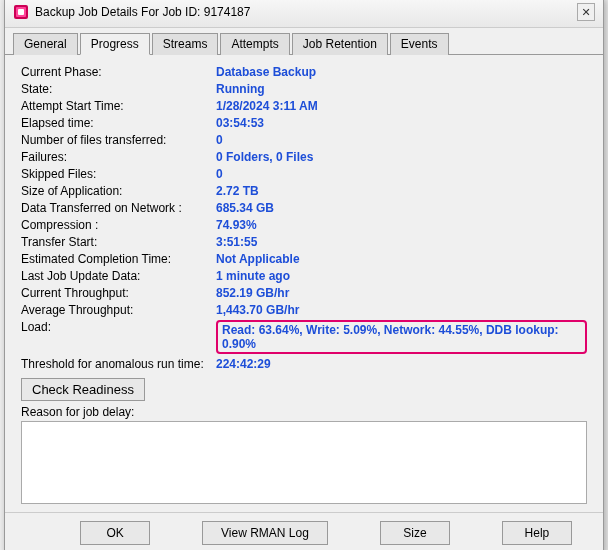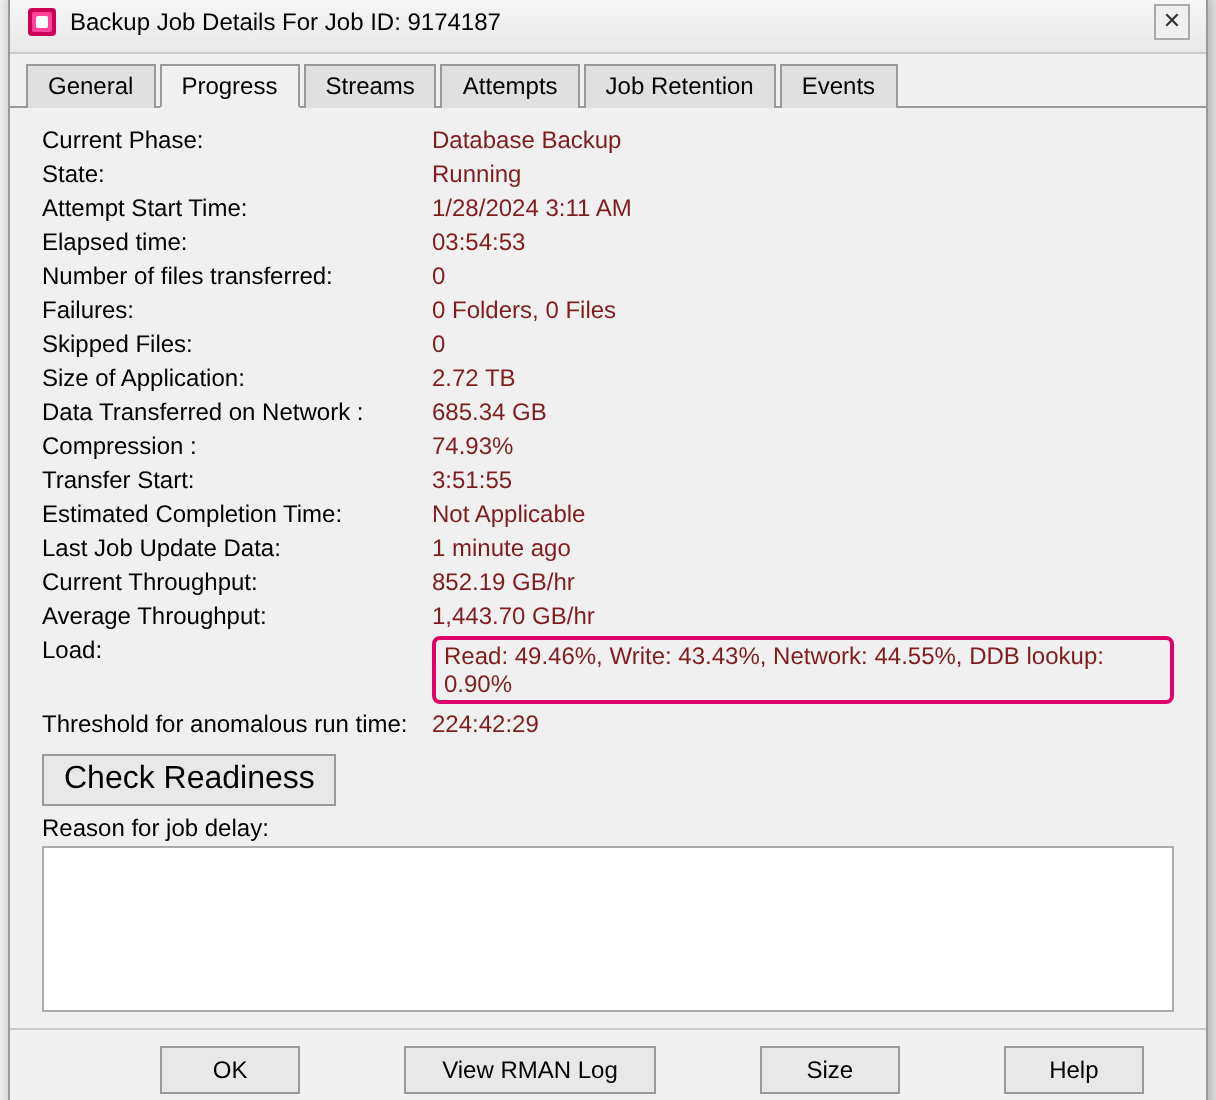--- a/index.html
+++ b/index.html
@@ -87,35 +87,36 @@
     .info-table tr td {
       padding: 1.5px 4px;
       vertical-align: top;
     }
     .info-table tr td:first-child {
       width: 195px;
       color: #000;
       white-space: nowrap;
     }
     .info-table tr td:last-child {
-      color: #7f1d1d;
+      color: #1d4ed8;
+      font-weight: bold;
     }
     .load-value {
       border: 2px solid #e0006a;
       border-radius: 4px;
       padding: 1px 4px;
       display: inline-block;
     }
     .check-readiness-btn {
       margin: 6px 12px 4px 4px;
       padding: 3px 10px;
       border: 1px solid #999;
       background: #e8e8e8;
       cursor: pointer;
-      font-size: 16px;
+      font-size: 13px;
     }
     .reason-box {
       border: 1px solid #aaa;
       background: #fff;
       margin: 0 4px;
       padding: 4px;
     }
     .reason-label {
       font-size: 12px;
       margin: 0 4px 2px 4px;
@@ -234,21 +235,21 @@
           <tr>
             <td>Current Throughput:</td>
             <td>852.19 GB/hr</td>
           </tr>
           <tr>
             <td>Average Throughput:</td>
             <td>1,443.70 GB/hr</td>
           </tr>
           <tr>
             <td>Load:</td>
-            <td><span class="load-value">Read: 49.46%, Write: 43.43%, Network: 44.55%, DDB lookup: 0.90%</span></td>
+            <td><span class="load-value">Read: 63.64%, Write: 5.09%, Network: 44.55%, DDB lookup: 0.90%</span></td>
           </tr>
           <tr>
             <td>Threshold for anomalous run time:</td>
             <td>224:42:29</td>
           </tr>
         </tbody>
     </table>
 
     
     <button class="check-readiness-btn">Check Readiness</button>

